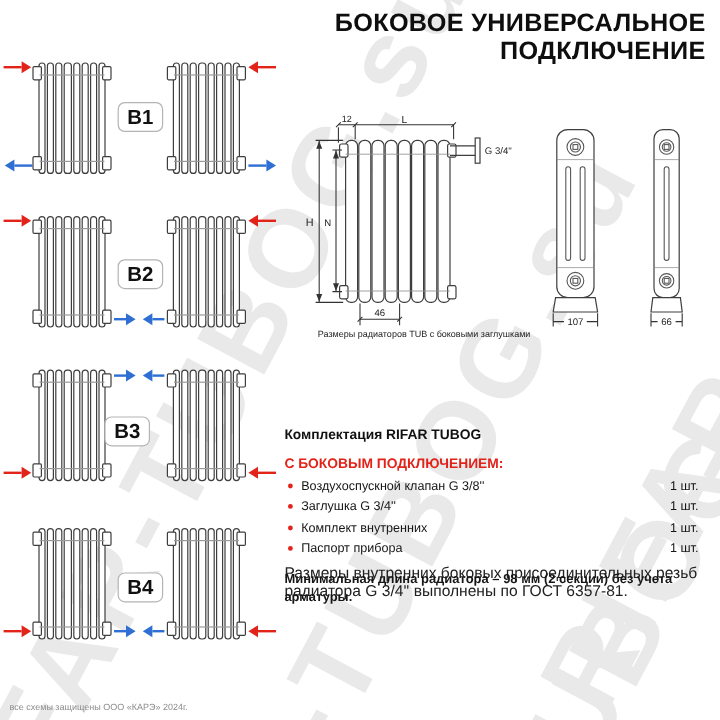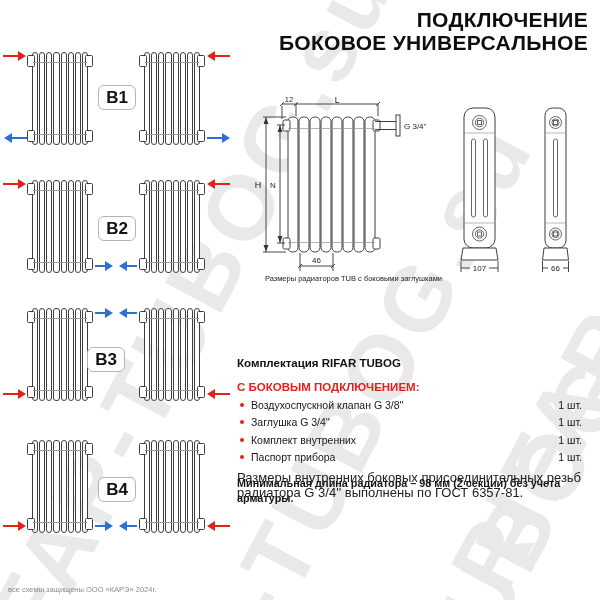--- a/index.html
+++ b/index.html
@@ -66,22 +66,22 @@
 <body>
 
 <div id="canvas">
 
   <div class="wm wm1">RIFAR-TUBOG.su</div>
   <div class="wm wm2">RIFAR-TUBOG.su</div>
   <div class="wm wm3">RIFAR-TUBOG.su</div>
   <div class="wm wm4">RIFAR-TUBOG.su</div>
 
   <div class="title">
+    <div>БОКОВОЕ УНИВЕРСАЛЬНОЕ</div>
     <div>ПОДКЛЮЧЕНИЕ</div>
-    <div>БОКОВОЕ УНИВЕРСАЛЬНОЕ</div>
   </div>
 
   <div class="rad" style="left:27px;top:52px">
     <span class="tubes">
         <i class="tube"></i>
         <i class="tube"></i>
         <i class="tube"></i>
         <i class="tube"></i>
         <i class="tube"></i>
         <i class="tube"></i>

